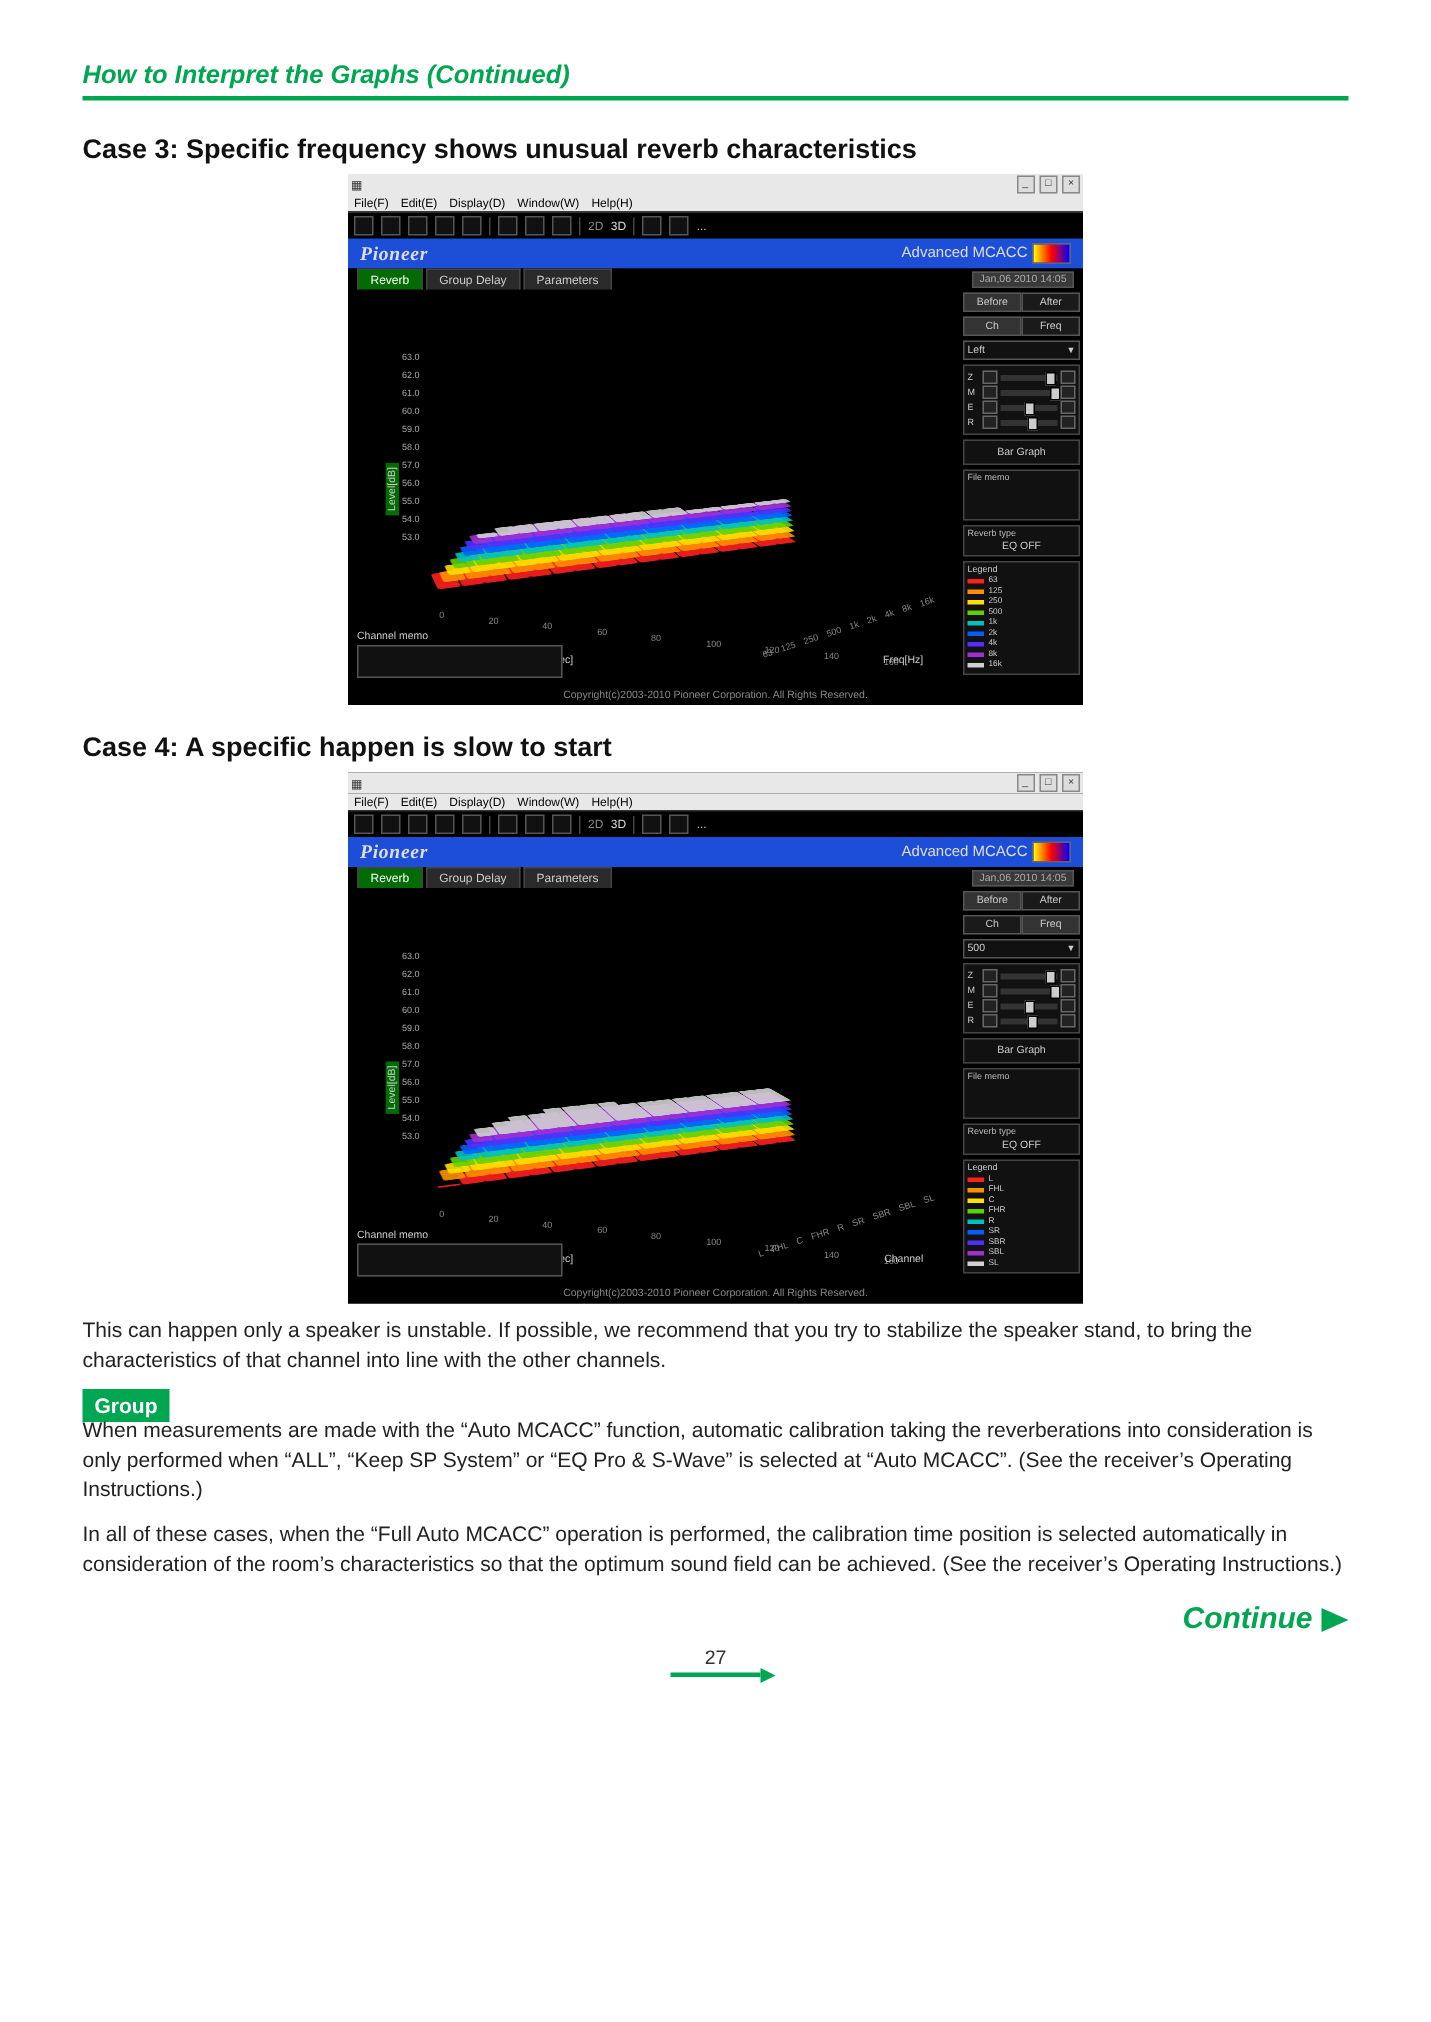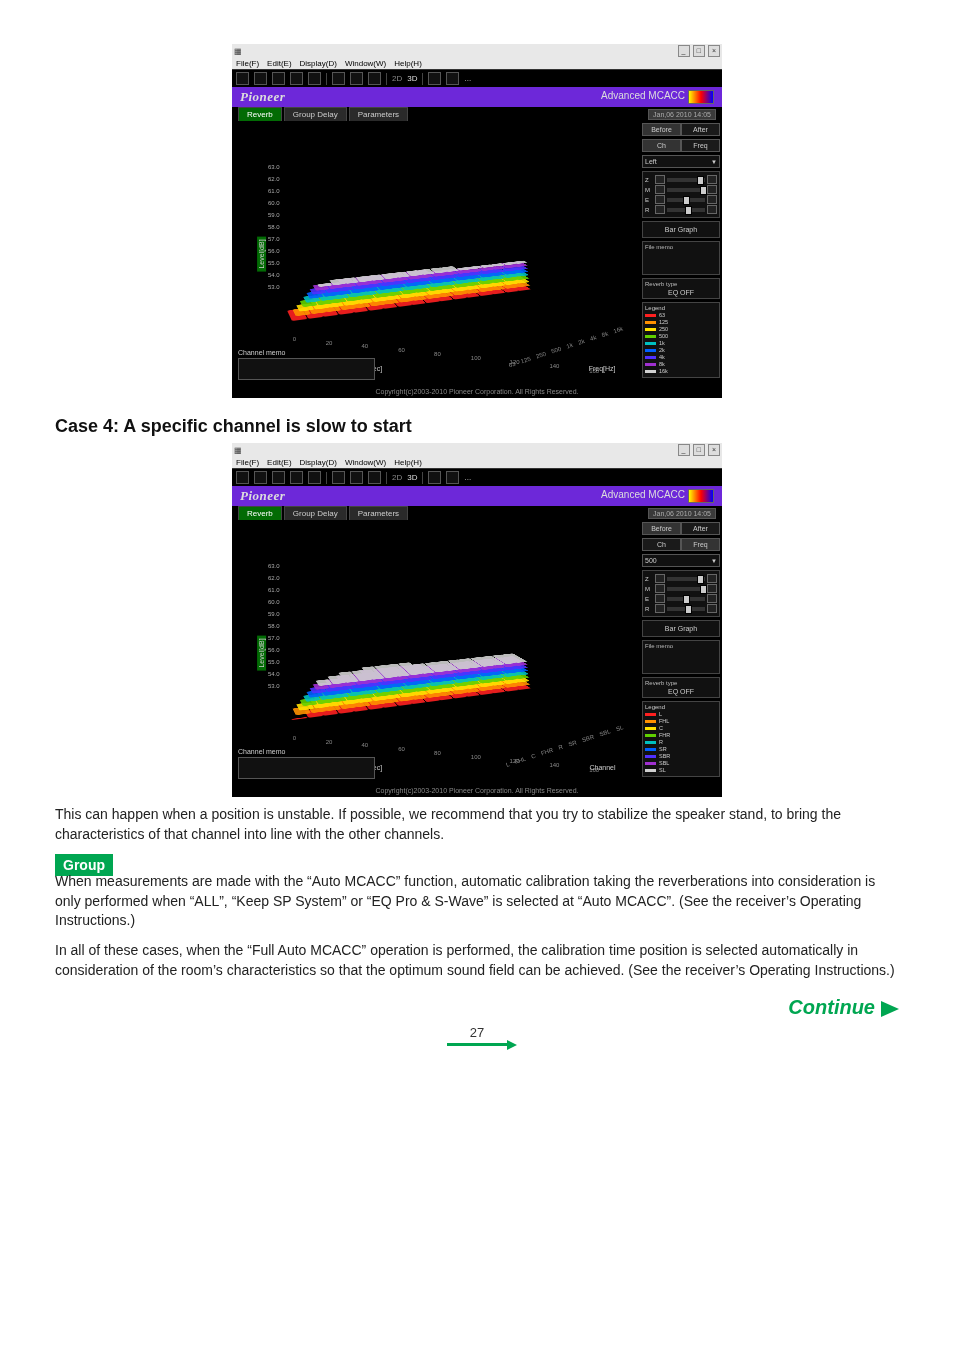--- a/index.html
+++ b/index.html
@@ -139,21 +139,21 @@
   }
   .toolbar .sep {
     display: inline-block;
     width: 1px;
     height: 12px;
     background: #444;
   }
   .toolbar .t2d { color: #888; }
   .toolbar .t3d { color: #ddd; }
   .brandrow {
-    background: #6d28d9;
+    background: #1d4ed8;
     display: flex;
     justify-content: space-between;
     align-items: center;
     padding: 2px 8px;
     color: #ddd;
     font-size: 9px;
   }
   .brandrow .brand { font-style: italic; font-weight: bold; font-size: 13px; font-family: Georgia, serif; letter-spacing: 0.5px; }
   .brandrow .adv { font-size: 10px; }
   .brandrow .logo {
@@ -384,21 +384,23 @@
     text-align: center;
     font-size: 7px;
     padding: 2px 0 3px 0;
   }
 </style>
 </head>
 <body>
 
 <div class="page">
 
-
+  <div class="page-title">How to Interpret the Graphs (Continued)</div>
+
+  <div class="case-title">Case 3: Specific frequency shows unusual reverb characteristics</div>
 
   
   <div class="app-wrap">
     <div class="win-title">
       <span>▦</span>
       <span class="btns">
         <span>_</span>
         <span>□</span>
         <span>×</span>
       </span>
@@ -736,21 +738,21 @@
                 <span>16k</span>
               </div>
             </div>
         </div>
       </div>
     </div>
     <div class="footer">Copyright(c)2003-2010 Pioneer Corporation. All Rights Reserved.</div>
   </div>
 
 
-  <div class="case-title">Case 4: A specific channel is slow to start</div>
+  <div class="case-title">Case 4: A specific happen is slow to start</div>
 
   
   <div class="app-wrap">
     <div class="win-title">
       <span>▦</span>
       <span class="btns">
         <span>_</span>
         <span>□</span>
         <span>×</span>
       </span>
@@ -1087,21 +1089,21 @@
                 <span class="sw" style="background: rgb(208, 208, 208);"></span>
                 <span>SL</span>
               </div>
             </div>
         </div>
       </div>
     </div>
     <div class="footer">Copyright(c)2003-2010 Pioneer Corporation. All Rights Reserved.</div>
   </div>
 
-  <p class="body-text">This can happen when a position is unstable. If possible, we recommend that you try to stabilize the speaker stand, to bring the characteristics of that channel into line with the other channels.</p>
+  <p class="body-text">This can happen only a speaker is unstable. If possible, we recommend that you try to stabilize the speaker stand, to bring the characteristics of that channel into line with the other channels.</p>
 
   <div class="note-tag">Group</div>
   <p class="body-text" style="margin-top:-6px">When measurements are made with the “Auto MCACC” function, automatic calibration taking the reverberations into consideration is only performed when “ALL”, “Keep SP System” or “EQ Pro &amp; S-Wave” is selected at “Auto MCACC”. (See the receiver’s Operating Instructions.)</p>
   <p class="body-text" style="margin-top:2px">In all of these cases, when the “Full Auto MCACC” operation is performed, the calibration time position is selected automatically in consideration of the room’s characteristics so that the optimum sound field can be achieved. (See the receiver’s Operating Instructions.)</p>
 
   <div class="continue">
     <span>Continue</span><span class="arrow"></span>
   </div>
 
   <div class="page-num">

